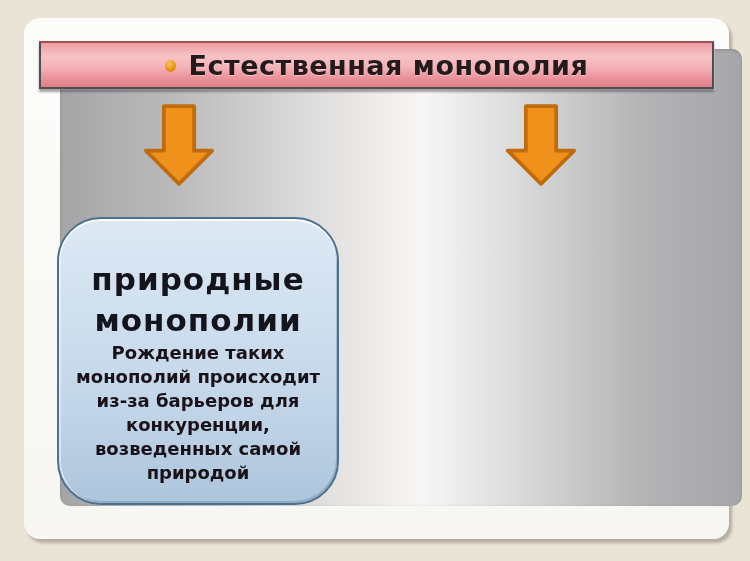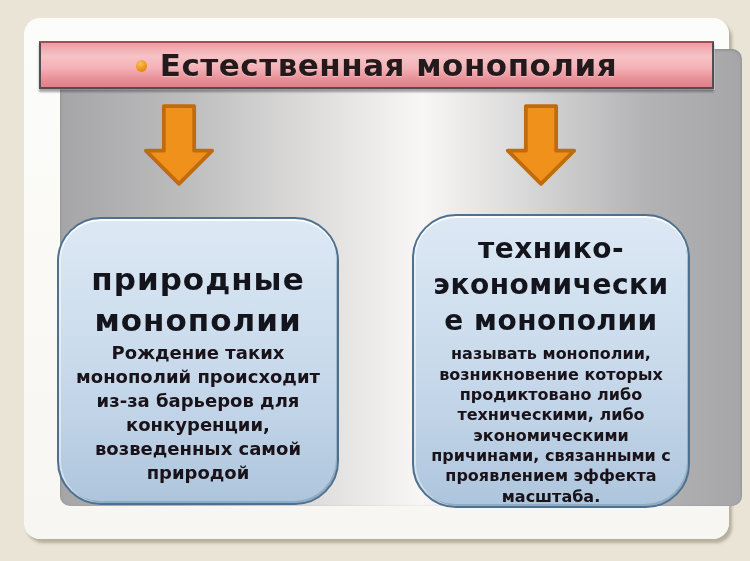--- a/index.html
+++ b/index.html
@@ -46,21 +46,21 @@
     gap:13px;
   }
   .bullet {
     width:11px; height:12px;
     border-radius:50% 50% 50% 50%;
     background:radial-gradient(circle at 38% 30%, #f8c060 0%, #eb920f 60%, #d97c06 100%);
     flex:0 0 auto;
     margin-top:2px;
   }
   .title-text {
-    font-size:31px;
+    font-size:27px;
     font-weight:bold;
     color:#241a1c;
     letter-spacing:0.5px;
     white-space:nowrap;
     text-shadow:0 1px 1px rgba(255,255,255,0.35);
   }
   .arrow {
     position:absolute;
     width:72px; height:86px;
   }
@@ -142,27 +142,14 @@
       <div class="box-title">природные
 монополии</div>
       <div class="box-body">Рождение таких
 монополий происходит
 из-за барьеров для
 конкуренции,
 возведенных самой
 природой</div>
     </div>
 
-    <div class="info-box box-right" style="left:388px; top:196px;">
-      <div class="box-title">технико-
-экономически
-е монополии</div>
-      <div class="box-body">называть монополии,
-возникновение которых
-продиктовано либо
-техническими, либо
-экономическими
-причинами, связанными с
-проявлением эффекта
-масштаба.</div>
-    </div>
   </div>
 </div>
 
 </body></html>

